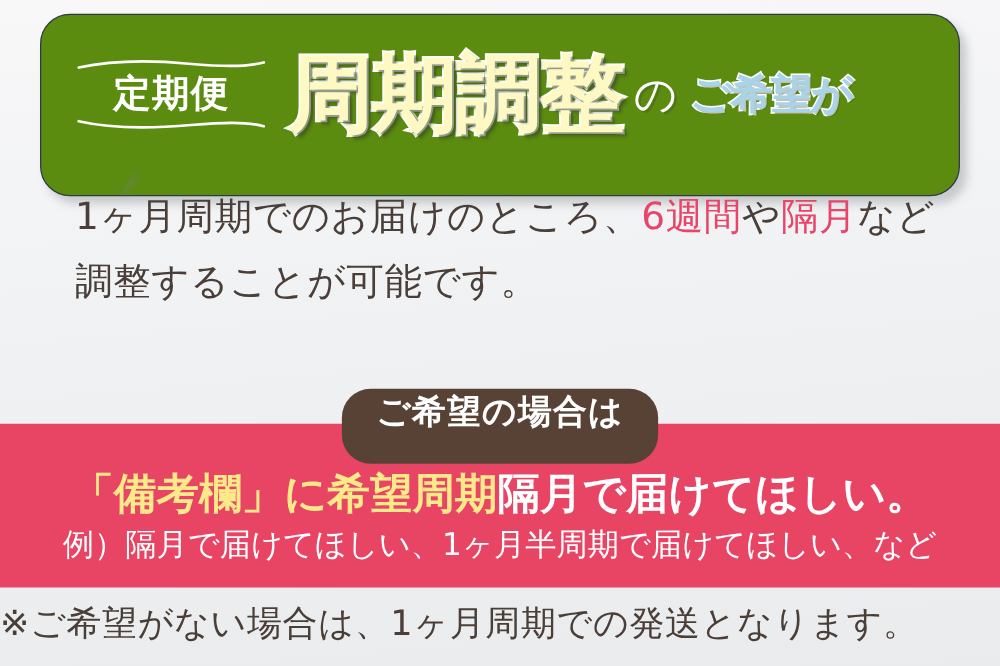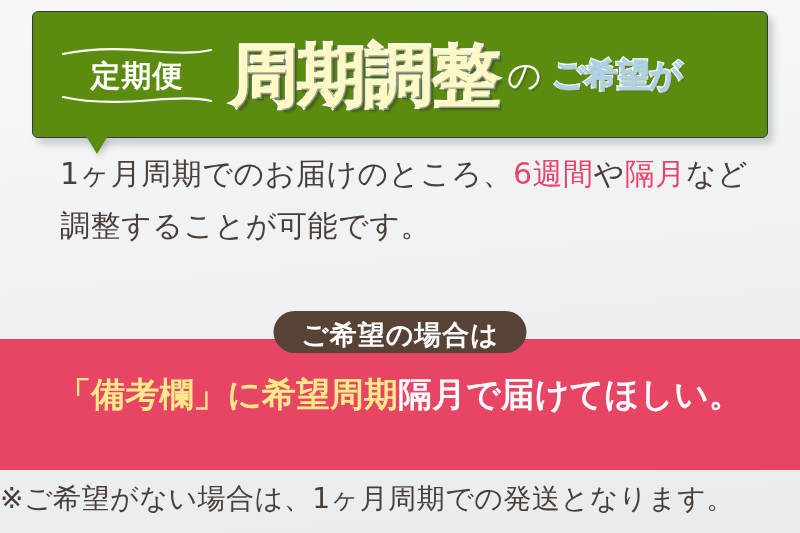--- a/index.html
+++ b/index.html
@@ -19,24 +19,24 @@
     height: 533px;
     background: linear-gradient(175deg, #f8f8f9 0%, #f1f2f4 40%, #e9ebed 100%);
   }
 
   
   .header-bubble {
     position: absolute;
     left: 32px;
     top: 11px;
     width: 736px;
-    height: 127px;
+    height: 146px;
     background: #5b8c10;
     border: 1.5px solid #2f3a46;
-    border-radius: 6px;
+    border-radius: 24px;
     box-shadow: 5px 6px 7px rgba(120,125,130,0.35);
     box-sizing: border-box;
   }
   .bubble-tail {
     position: absolute;
     left: 86px;
     top: 136px;
     width: 0;
     height: 0;
     border-left: 11px solid transparent;
@@ -143,25 +143,25 @@
     padding: 0 1px;
   }
 
   
   .badge {
     position: absolute;
     left: 50%;
     transform: translateX(-50%);
     top: 311px;
     min-width: 253px;
-    height: 42px;
+    height: 60px;
     background: #584236;
     border-radius: 23px;
     display: flex;
-    align-items: flex-end;
+    align-items: flex-start;
     justify-content: center;
     z-index: 4;
     padding: 0 20px;
     box-sizing: border-box;
   }
   .badge-text {
     color: #ffffff;
     font-size: 27px;
     font-weight: 700;
     letter-spacing: 1px;
@@ -253,17 +253,18 @@
     <span class="line"><span>1ヶ月周期でのお届けのところ、</span><span class="pk">6週間</span><span>や</span><span class="pk">隔月</span><span>など</span></span>
     <span class="line">調整することが可能です。</span>
   </div>
 
   <div class="badge">
     <span class="badge-text">ご希望の場合は</span>
   </div>
 
   <div class="pink-band">
     <div class="pink-main"><span class="yl">「備考欄」に希望周期</span><span>隔月で届けてほしい。</span></div>
+    <div class="pink-sub">例）隔月で届けてほしい、1ヶ月半周期で届けてほしい、など</div>
   </div>
 
   <div class="footnote">※ご希望がない場合は、1ヶ月周期での発送となります。</div>
 
 </div>
 
 </body></html>

